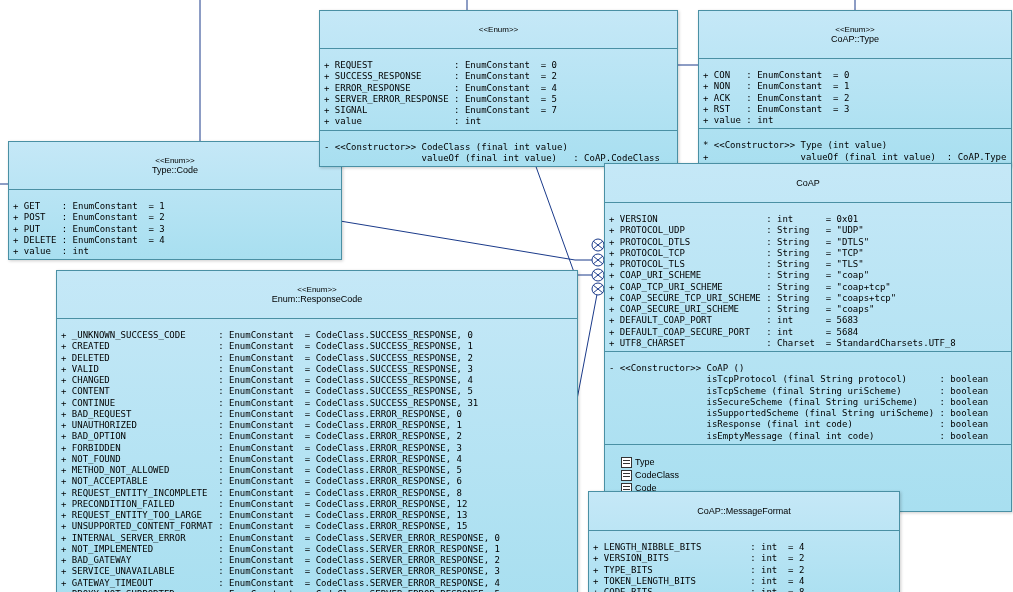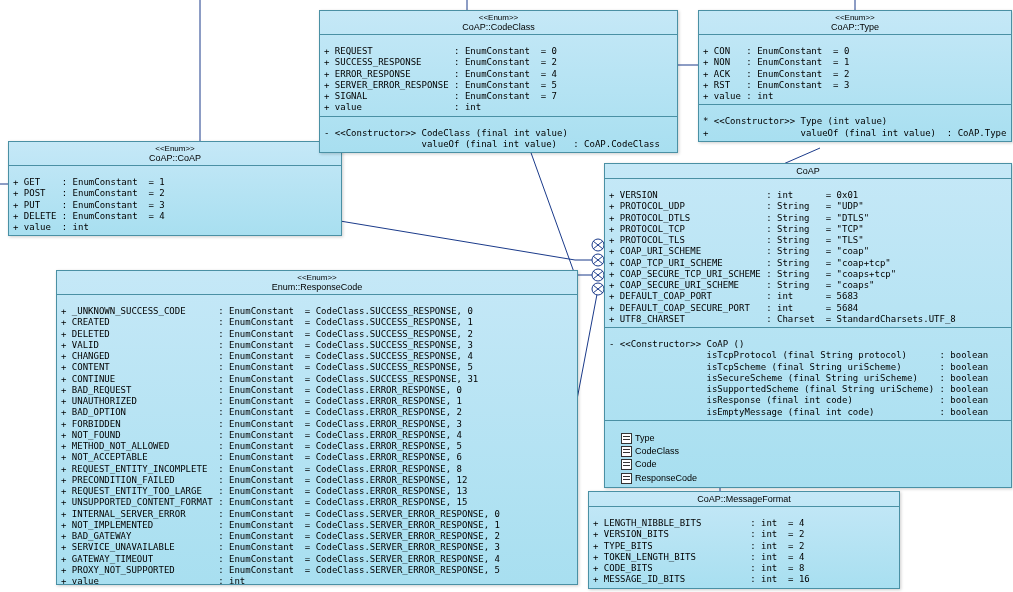--- a/index.html
+++ b/index.html
@@ -14,21 +14,21 @@
   }
   .class-box {
     position: absolute;
     background: linear-gradient(to bottom, #c5e8f7, #a8dff0);
     border: 1px solid #4a90a4;
     box-shadow: 1px 1px 3px rgba(0,0,0,0.2);
   }
   .class-header {
     text-align: center;
     border-bottom: 1px solid #4a90a4;
-    padding: 2px 4px;
+    padding: 14px 4px;
     font-size: 9px;
   }
   .stereotype {
     font-size: 8px;
   }
   .class-name {
     font-weight: normal;
   }
   .section {
     border-bottom: 1px solid #4a90a4;
@@ -104,33 +104,32 @@
   <line class="cross" x1="593" y1="271" x2="603" y2="279"></line>
   <line class="cross" x1="593" y1="279" x2="603" y2="271"></line>
   <circle class="circ" cx="598" cy="289" r="6"></circle>
   <line class="cross" x1="593" y1="285" x2="603" y2="293"></line>
   <line class="cross" x1="593" y1="293" x2="603" y2="285"></line>
 </svg>
 
 <div class="class-box" style="left:8px; top:141px; width:332px;">
   <div class="class-header">
     <div class="stereotype">&lt;&lt;Enum&gt;&gt;</div>
-    <div class="class-name">CoAP::CoAP</div>
+    <div class="class-name">Type::Code</div>
   </div>
   <div class="section" id="sec-code-rows">+ GET    : EnumConstant  = 1
 + POST   : EnumConstant  = 2
 + PUT    : EnumConstant  = 3
 + DELETE : EnumConstant  = 4
 + value  : int</div>
 </div>
 
 <div class="class-box" style="left:319px; top:10px; width:357px;">
   <div class="class-header">
     <div class="stereotype">&lt;&lt;Enum&gt;&gt;</div>
-    <div class="class-name">CoAP::CodeClass</div>
   </div>
   <div class="section" id="sec-codeclass-rows">+ REQUEST               : EnumConstant  = 0
 + SUCCESS_RESPONSE      : EnumConstant  = 2
 + ERROR_RESPONSE        : EnumConstant  = 4
 + SERVER_ERROR_RESPONSE : EnumConstant  = 5
 + SIGNAL                : EnumConstant  = 7
 + value                 : int</div>
   <div class="section" id="sec-codeclass-ops">- &lt;&lt;Constructor&gt;&gt; CodeClass (final int value)
                   valueOf (final int value)   : CoAP.CodeClass</div>
 </div>

